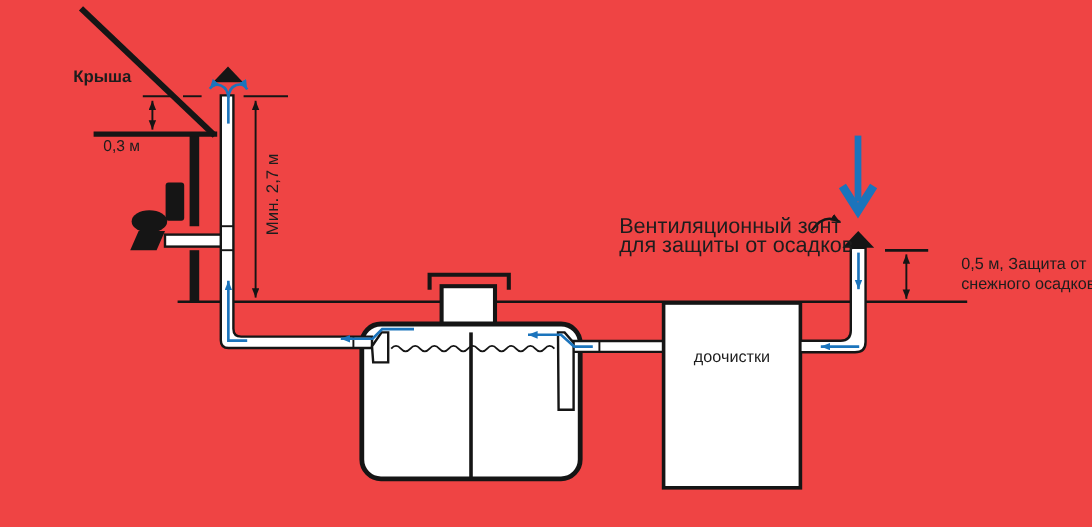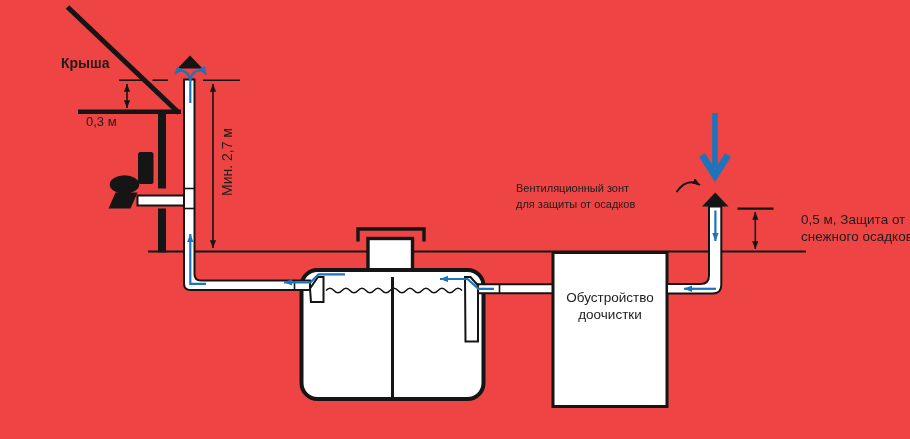--- a/index.html
+++ b/index.html
@@ -11,21 +11,21 @@
   .lbl{
     position:absolute;color:#1d1d1d;font-size:13.5px;line-height:16.5px;
     white-space:nowrap;
   }
   .lbl-roof{left:61px;top:55px;font-size:14px;font-weight:bold;}
   .lbl-roof-clearance{left:86px;top:87px;font-size:13px;margin-top:27px;}
   .lbl-stack-height{
     left:227px;top:162px;font-size:14px;
     transform:translate(-50%,-50%) rotate(-90deg);
   }
-  .lbl-vent-cap{left:516px;top:180px;width:152px;text-align:left;font-size:11px;line-height:16px;}
+  .lbl-vent-cap{left:516px;top:180px;width:152px;text-align:left;font-size:18px;line-height:16px;}
   .lbl-pressure{left:728px;top:112px;}
   .lbl-snow{left:765px;top:212px;margin-left:36px;}
   .lbl-soil-box{left:553px;top:289px;width:114px;text-align:center;line-height:17.2px;white-space:normal;}
 </style>
 </head>
 <body>
 
 <div class="stage">
 
   <svg width="910" height="439" viewBox="0 0 910 439">
@@ -115,17 +115,16 @@
     <div>для защиты от осадков</div>
   </div>
 
 
   <div class="lbl lbl-snow">
     <div>0,5 м, Защита от</div>
     <div>снежного осадков</div>
   </div>
 
   <div class="lbl lbl-soil-box">
-    <div>Обустройство</div>
     <div>доочистки</div>
   </div>
 
 </div>
 
 </body></html>

